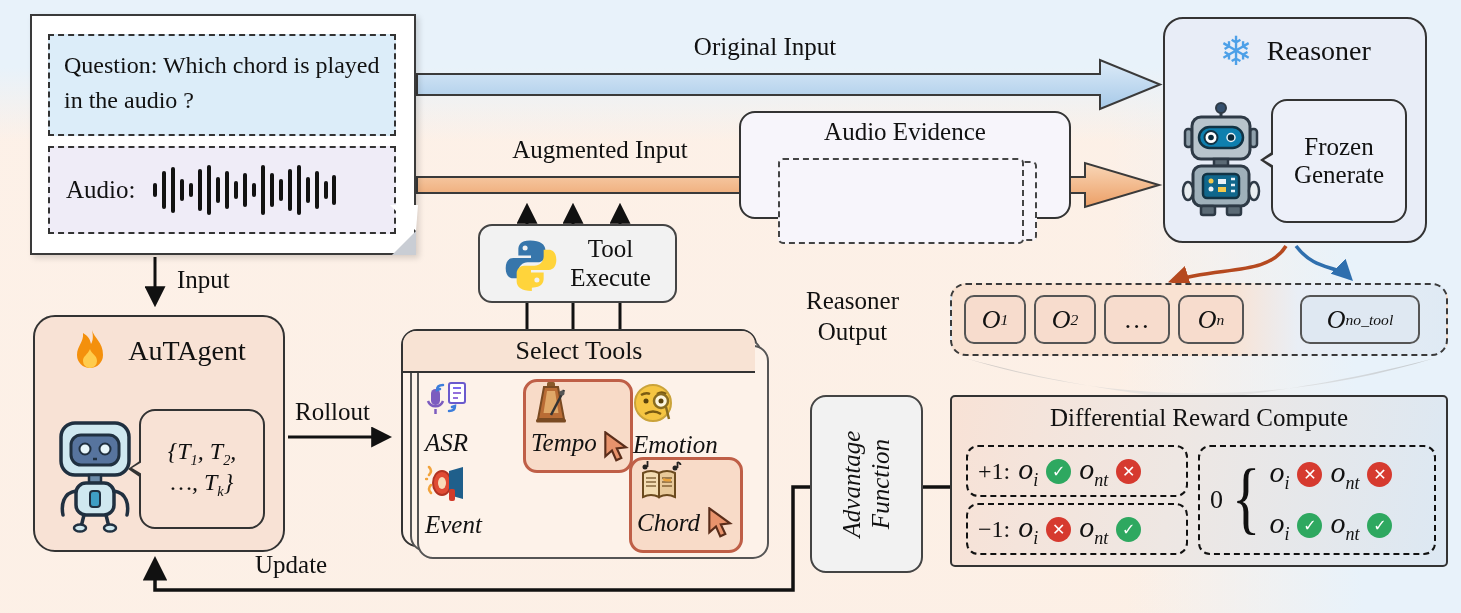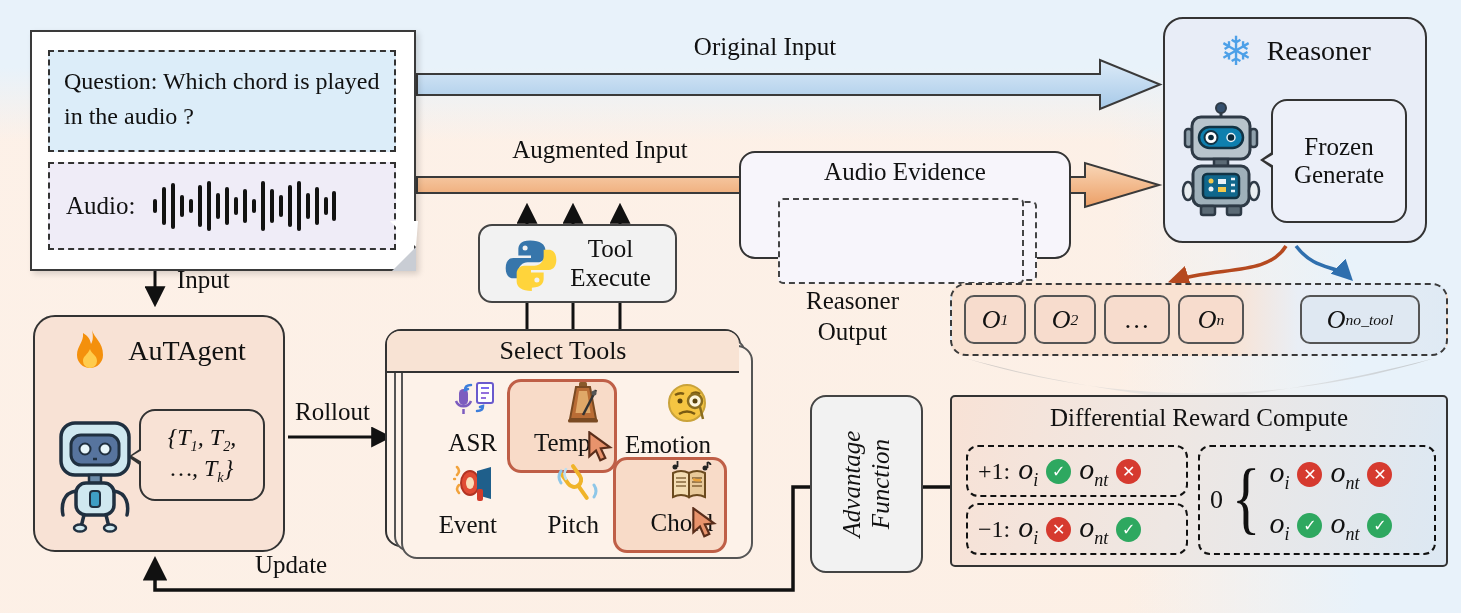--- a/index.html
+++ b/index.html
@@ -10,70 +10,70 @@
       linear-gradient(180deg,#e8f2fa 0%,#e8f2fa 11%,rgba(232,242,250,0) 23%),
       linear-gradient(268deg,#e8f2fa 0%,#e8f2fa 8%,rgba(232,242,250,0) 24%),
       linear-gradient(160deg,#fdf1e8 0%,#fcefe5 100%);
   }
   svg.overlay{position:absolute;left:0;top:0;z-index:1;}
   .box{position:absolute;box-sizing:border-box;z-index:2;}
   .lbl{position:absolute;z-index:3;font-size:25px;line-height:1.1;white-space:nowrap;}
   .center{text-align:center;}
 
   
-  .input-card{left:30px;top:30px;width:386px;height:241px;background:#fff;
+  .input-card{left:30px;top:14px;width:386px;height:241px;background:#fff;
     border:2.5px solid #3a3a3a;box-shadow:3px 3px 6px rgba(0,0,0,.15);}
   .input-card .fold{position:absolute;right:-2px;bottom:-2px;width:0;height:0;
     border-bottom:24px solid #c9cdd4;border-left:24px solid transparent;}
   .input-card .fold::after{content:"";position:absolute;left:-26px;top:-2px;width:0;height:0;
     border-top:26px solid #fff;border-right:2px solid transparent;border-left:26px solid transparent;transform:translateY(-24px);}
   .q-box{position:absolute;left:16px;top:18px;width:348px;height:102px;box-sizing:border-box;
     border:2.5px dashed #333;background:#dcedf9;padding:12px 14px;font-size:24px;line-height:1.45;}
   .a-box{position:absolute;left:16px;top:130px;width:348px;height:88px;box-sizing:border-box;
     border:2.5px dashed #333;background:#efecf7;display:flex;align-items:center;gap:14px;padding:0 16px;font-size:25px;}
 
   
   .autagent{left:33px;top:315px;width:252px;height:237px;background:#f8e2d5;
     border:2.5px solid #333;border-radius:22px;}
   .agent-head{position:absolute;left:0;top:12px;width:100%;display:flex;align-items:center;justify-content:center;gap:20px;font-size:28px;}
   .bubble{position:absolute;box-sizing:border-box;border:2.5px solid #333;border-radius:16px;
     display:flex;flex-direction:column;align-items:center;justify-content:center;font-style:italic;}
   .bubble .tail{position:absolute;left:-13px;top:42%;width:0;height:0;
     border-top:9px solid transparent;border-bottom:9px solid transparent;border-right:13px solid #333;}
   .bubble .tail::after{content:"";position:absolute;left:3.5px;top:-6.5px;width:0;height:0;
     border-top:6.5px solid transparent;border-bottom:6.5px solid transparent;border-right:10px solid var(--bb,#f8e2d5);}
-  .agent-bubble{left:104px;top:92px;width:126px;height:92px;background:#f8e2d5;--bb:#f8e2d5;font-size:24px;}
+  .agent-bubble{left:104px;top:92px;width:126px;height:120px;background:#f8e2d5;--bb:#f8e2d5;font-size:24px;}
   sub{font-size:.6em;}
 
   
   .grey-card{background:#f2f2f2;border:2.5px solid #444;border-radius:14px;}
   .tool-exec{left:478px;top:224px;width:199px;height:79px;display:flex;align-items:center;justify-content:center;gap:12px;}
   .tool-exec .txt{font-size:25px;text-align:center;line-height:1.15;}
   .advantage{left:810px;top:395px;width:113px;height:178px;border-radius:16px;}
   .advantage .rot{position:absolute;left:50%;top:50%;width:178px;transform:translate(-50%,-50%) rotate(-90deg);
     text-align:center;font-style:italic;font-size:25px;line-height:1.15;}
 
   
-  .select-tools{left:385px;top:329px;width:356px;height:218px;background:#fdf2e9;
+  .select-tools{left:401px;top:329px;width:356px;height:218px;background:#fdf2e9;
     border:2.5px solid #333;border-radius:16px;padding-left:20px;}
   .select-tools .stack1,.select-tools .stack2{content:"";position:absolute;inset:0;border:2px solid #555;
     border-radius:16px;background:#fdf2e9;z-index:-1;}
   .select-tools .stack1{transform:translate(7px,7px);}
   .select-tools .stack2{transform:translate(14px,14px);}
   .st-header{position:absolute;left:0;top:0;width:100%;height:42px;box-sizing:border-box;
     border-bottom:2.5px solid #333;background:#f8e3d4;border-radius:13px 13px 0 0;
     display:flex;align-items:center;justify-content:center;font-size:26px;}
-  .tool{position:absolute;text-align:right;z-index:2;}
+  .tool{position:absolute;text-align:left;z-index:2;font-style:italic;}
   .tool .tlabel{font-size:25px;margin-top:2px;}
   .hl{position:absolute;border:3px solid #bf5f47;border-radius:14px;background:#f8dbc8;z-index:1;}
   .cursor{position:absolute;z-index:4;}
 
   
   .audio-evidence{left:739px;top:111px;width:332px;height:108px;background:#f7f5fb;
-    border:2.5px solid #333;border-radius:16px;margin-top:40px;}
+    border:2.5px solid #333;border-radius:16px;}
   .ae-title{position:absolute;top:5px;width:100%;text-align:center;font-size:25px;}
   .pages{position:absolute;left:24px;top:42px;width:276px;height:92px;}
   .page{position:absolute;box-sizing:border-box;border:2.5px dashed #444;border-radius:5px;background:#f7f5fb;}
   .p3{left:26px;top:6px;width:246px;height:80px;}
   .p2{left:13px;top:3px;width:246px;height:86px;}
   .p1{left:0;top:0;width:246px;height:92px;padding:8px 12px;font-size:23px;line-height:1.5;}
 
   
   .reasoner{left:1163px;top:17px;width:264px;height:226px;background:#e8edf7;
     border:2.5px solid #333;border-radius:20px;}
@@ -303,31 +303,20 @@
         <path d="M24 11 q5 -3 9 0" fill="none" stroke="#7a5b12" stroke-width="2.5"></path>
         <circle cx="13" cy="18" r="2.5" fill="#5a430c"></circle>
         <circle cx="28" cy="18" r="7" fill="#fdf6dd" stroke="#8a6d1f" stroke-width="2.5"></circle>
         <circle cx="28" cy="18" r="2.5" fill="#5a430c"></circle>
         <line x1="33" y1="24" x2="36" y2="36" stroke="#8a6d1f" stroke-width="2.5"></line>
         <path d="M12 31 q8 -5 16 0" fill="none" stroke="#7a5b12" stroke-width="2.5"></path>
       </svg>
       <div class="tlabel">Emotion</div>
     </div>
 
-    <div class="tool" style="left:128px;top:132px;width:84px;">
-      <svg width="44" height="42" viewBox="0 0 44 42">
-        <g transform="rotate(-35 22 21)">
-          <path d="M15 4 v12 a7 7 0 0 0 14 0 V4" fill="none" stroke="#f0b429" stroke-width="4" stroke-linecap="round"></path>
-          <line x1="22" y1="23" x2="22" y2="38" stroke="#f0b429" stroke-width="4" stroke-linecap="round"></line>
-        </g>
-        <path d="M6 8 q-4 6 0 12 M39 22 q4 6 0 12" fill="none" stroke="#8ec7e8" stroke-width="3" stroke-linecap="round"></path>
-        <path d="M11 6 q-3 5 0 10" fill="none" stroke="#bcdff2" stroke-width="2.5" stroke-linecap="round"></path>
-      </svg>
-      <div class="tlabel">Pitch</div>
-    </div>
 
     <div class="tool" style="left:234px;top:130px;width:92px;">
       <svg width="46" height="42" viewBox="0 0 46 42">
         <path d="M6 12 Q14 8 22 12 V36 Q14 32 6 36 Z" fill="#f3dcb2" stroke="#6b4a1e" stroke-width="2"></path>
         <path d="M38 12 Q30 8 22 12 V36 Q30 32 38 36 Z" fill="#e8c99a" stroke="#6b4a1e" stroke-width="2"></path>
         <g stroke="#6b4a1e" stroke-width="1.2">
           <line x1="9" y1="17" x2="19" y2="17"></line>
             <line x1="9" y1="21" x2="19" y2="21"></line>
           <line x1="9" y1="25" x2="19" y2="25"></line>
             <line x1="25" y1="17" x2="35" y2="17"></line>

